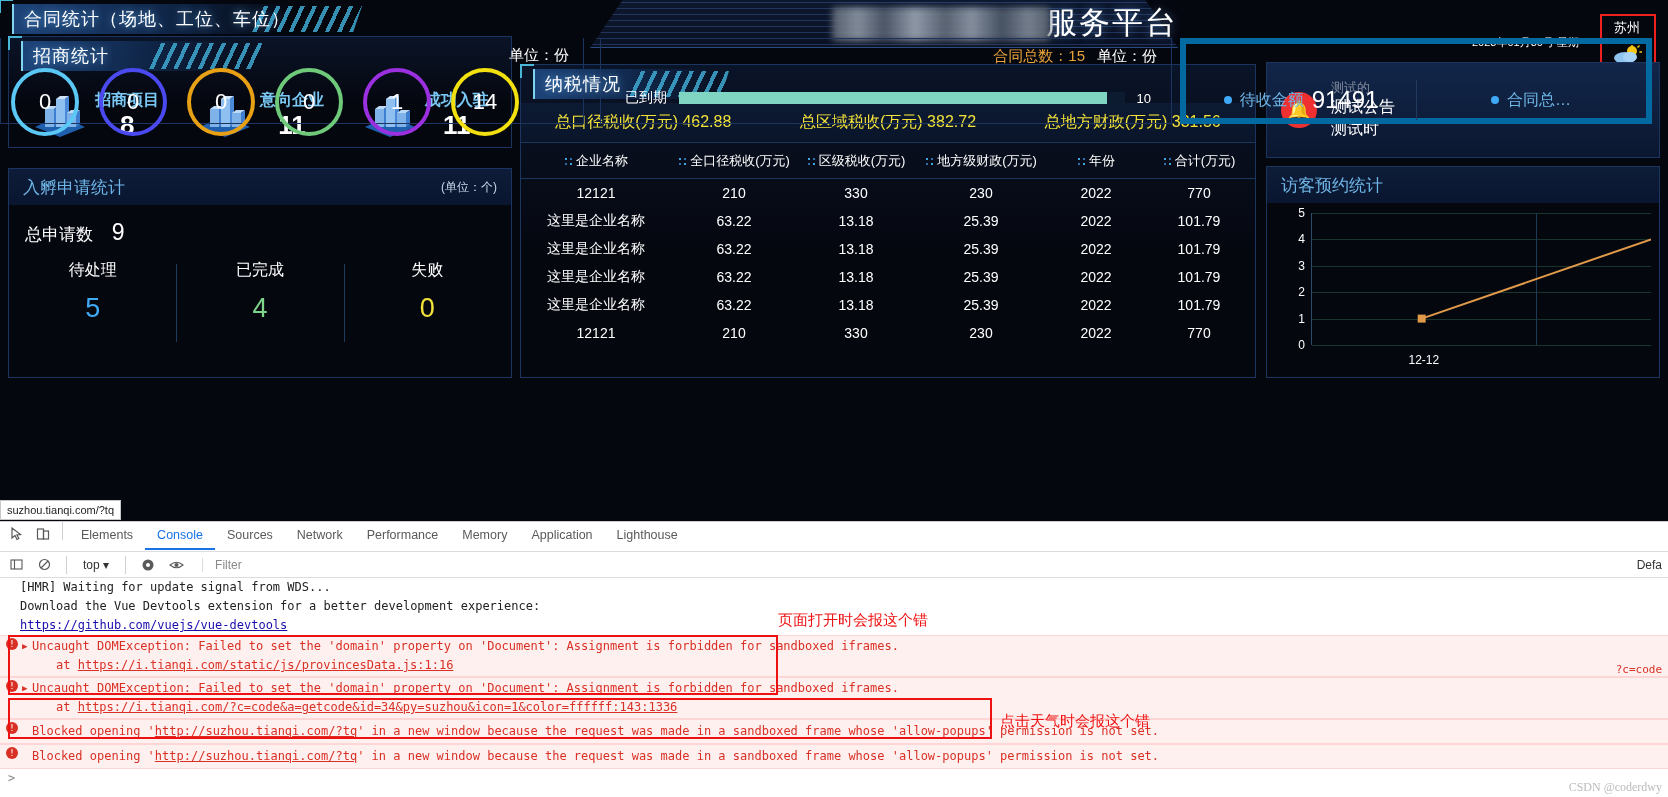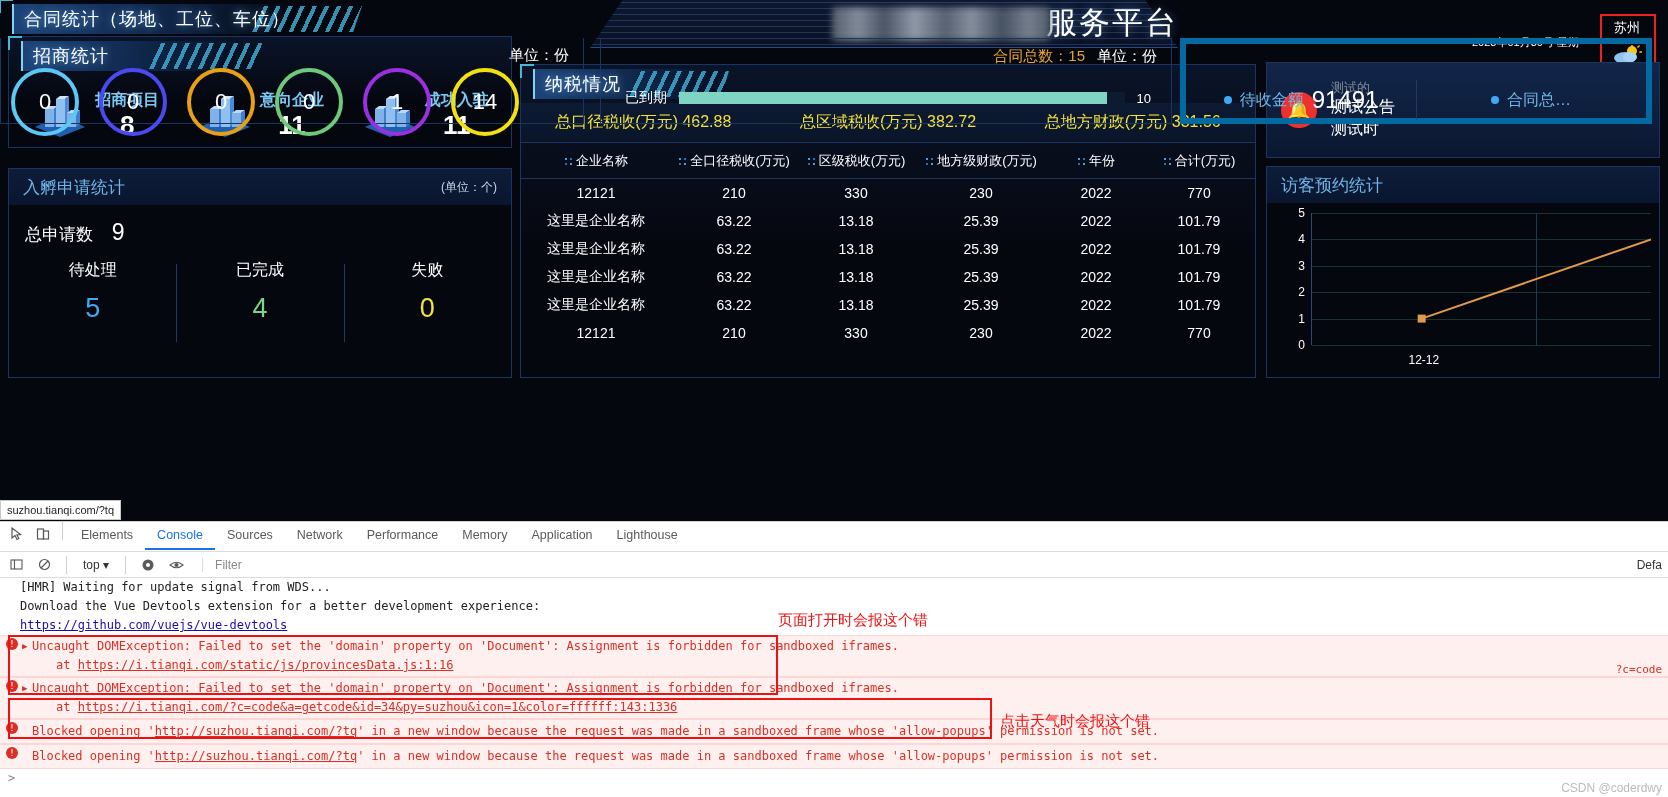--- a/index.html
+++ b/index.html
@@ -233,21 +233,21 @@
     background: #fff0f0; border-top: 1px solid #ffd6d6; border-bottom: 1px solid #ffd6d6;
     color: #d93025; padding: 1px 0 1px 32px; position: relative;
   }
   .cerr a { color: #d93025; text-decoration: underline; }
   .errico { position: absolute; left: 6px; top: 2px; width: 12px; height: 12px; border-radius: 50%;
     background: #d93025; color: #fff; font-size: 9px; line-height: 12px; text-align: center; }
   .arrw { position: absolute; left: 22px; font-size: 9px; color: #d93025; }
   .redbox { position: absolute; border: 2px solid #ee1111; pointer-events: none; }
   .annot { position: absolute; color: #ee1111; font-size: 15px; font-family: "Liberation Sans", sans-serif; white-space: nowrap; }
   .watermark { position: absolute; right: 6px; bottom: 2px; color: #bbb; font-size: 12px;
-    font-family: Liberation Sans, sans-serif; }
+    font-family: Liberation Serif, serif; }
   .prompt { padding-left: 8px; color: #888; }
 </style>
 </head>
 <body>
 
 <div id="app">
 
   <div class="dash">
 
     <div class="hdr">

